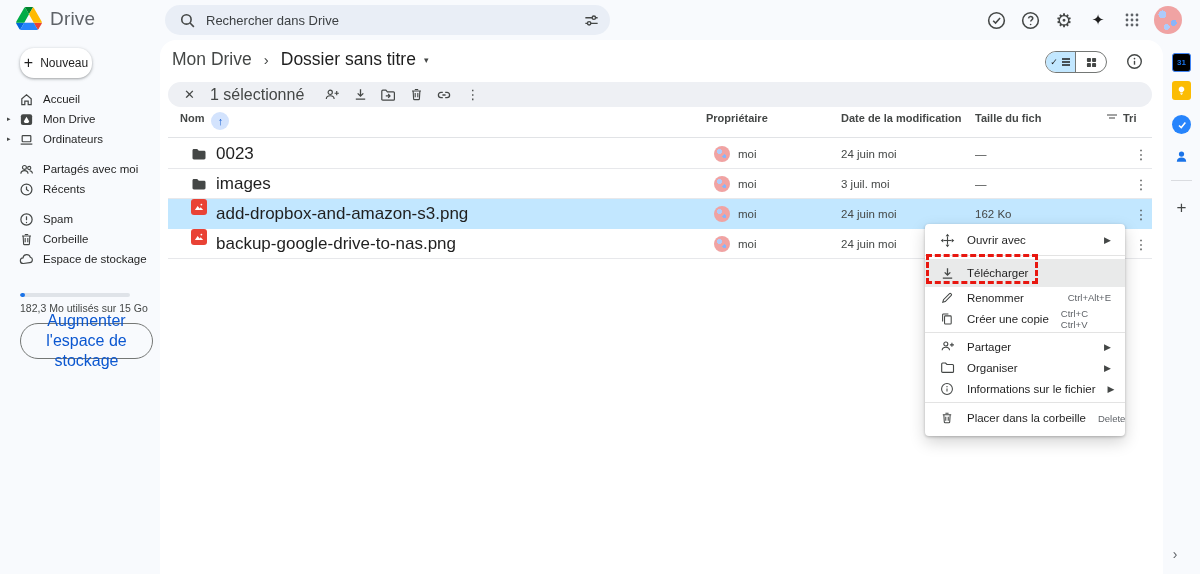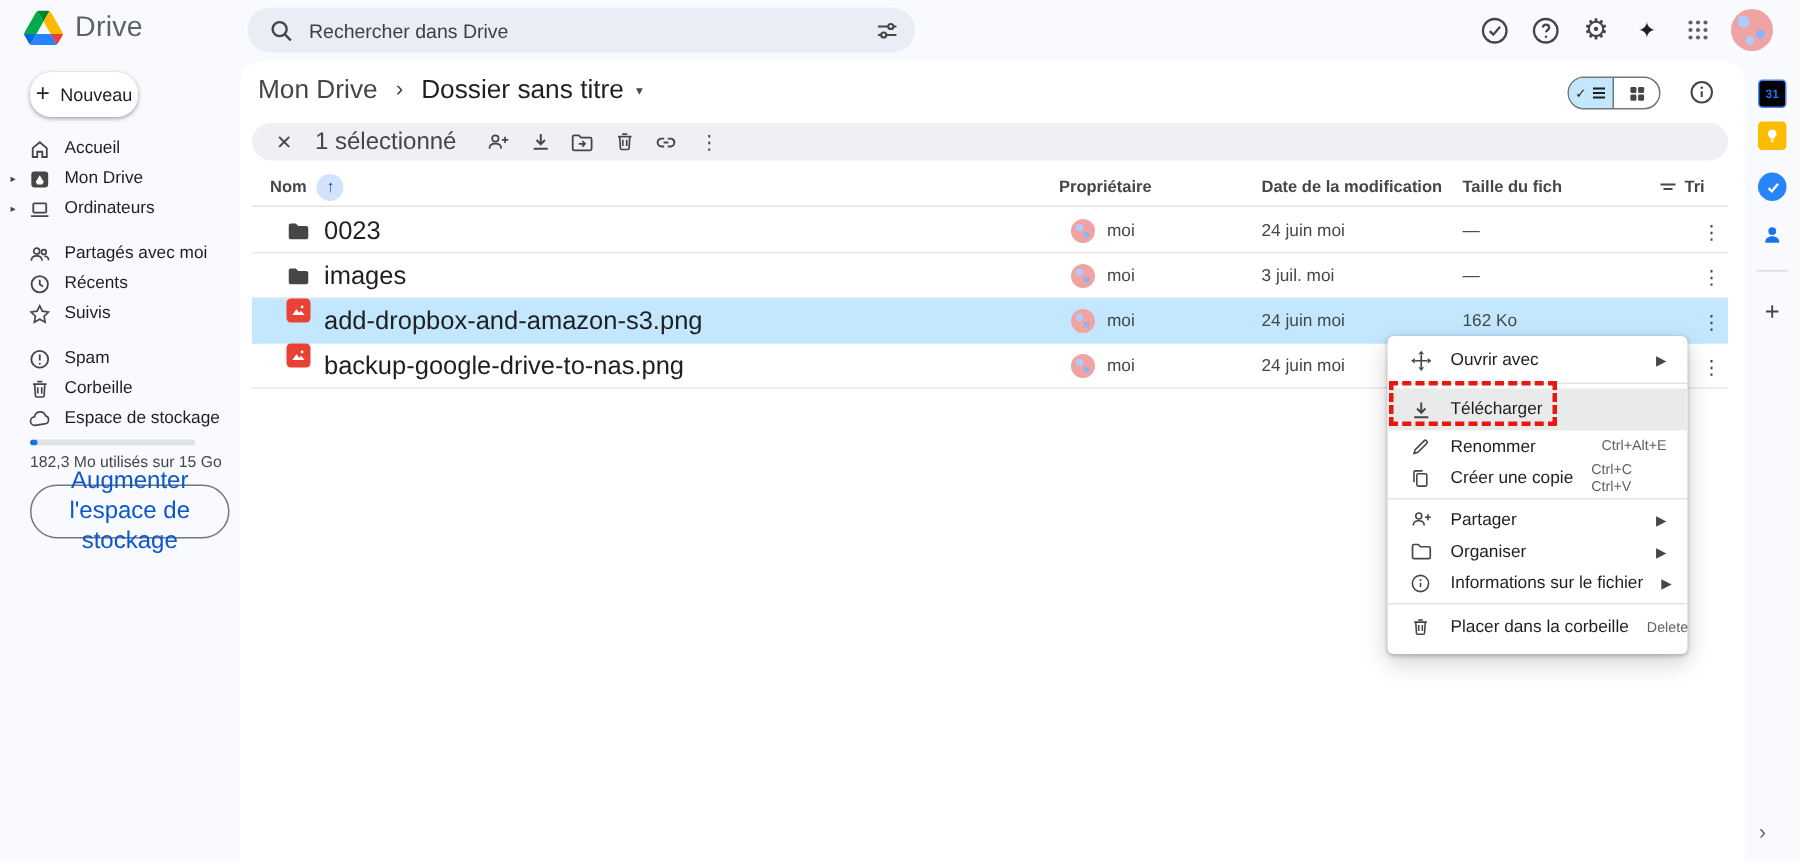--- a/index.html
+++ b/index.html
@@ -54,21 +54,21 @@
 
   
   .sel-bar { position:absolute; left:8px; top:42px; width:984px; height:25px; background:#eef0f4; border-radius:13px; display:flex; align-items:center; padding-left:16px; }
   .sel-x { font-size:13px; color:#444746; cursor:pointer; width:16px; }
   .sel-count { font-size:16px; color:#444746; margin:0 14px 0 10px; }
   .sel-ic { width:16px; height:16px; color:#444746; margin:0 6px; cursor:pointer; display:flex; align-items:center; justify-content:center; }
   .sel-dots { font-size:13px; color:#444746; margin-left:8px; cursor:pointer; }
 
   
   .thead { position:absolute; left:8px; top:72px; width:984px; height:26px; border-bottom:1px solid #e1e3e6; font-size:11px; font-weight:700; color:#444746; }
-  .th { position:absolute; top:0; height:26px; display:flex; align-items:center; }
+  .th { position:absolute; top:0; height:26px; display:flex; }
   .th-name { left:12px; gap:7px; cursor:pointer; }
   .sort-circle { width:18px; height:18px; border-radius:50%; background:#d3e3fd; color:#0b57d0; font-size:11px; display:flex; align-items:center; justify-content:center; }
   .th-owner { left:538px; } .th-date { left:673px; } .th-size { left:807px; }
   .th-sort { left:938px; gap:5px; cursor:pointer; }
 
   .rows { position:absolute; left:8px; top:99px; width:984px; }
   .row { position:relative; height:30px; border-bottom:1px solid #e7e8eb; font-size:11.5px; color:#444746; cursor:pointer; }
   .row.selected { background:#c2e7ff; border-bottom-color:#c2e7ff; }
   .cell { position:absolute; top:0; height:30px; display:flex; align-items:center; }
   .c-icon { left:23px; } .c-name { left:48px; color:#1f1f1f; font-weight:500; font-size:17px; }
@@ -216,28 +216,20 @@
       </div>
       <div class="ni">
         <span class="ni-ic">
           <svg width="15" height="15" viewBox="0 0 16 16" fill="none" stroke="#444746" stroke-width="1.3">
               <circle cx="8" cy="8" r="5.8"></circle>
               <path d="M8 4.8V8l2.3 1.6"></path>
             </svg>
         </span>
         <span>Récents</span>
       </div>
-      <div class="ni">
-        <span class="ni-ic">
-          <svg width="15" height="15" viewBox="0 0 16 16" fill="none" stroke="#444746" stroke-width="1.2">
-              <path d="M8 2l1.9 3.8 4.2.6-3 3 .7 4.2L8 11.6l-3.8 2 .7-4.2-3-3 4.2-.6z"></path>
-            </svg>
-        </span>
-        <span>Suivis</span>
-      </div>
       <div class="nav-gap"></div>
       <div class="ni">
         <span class="ni-ic">
           <svg width="15" height="15" viewBox="0 0 16 16" fill="none" stroke="#444746" stroke-width="1.3">
               <circle cx="8" cy="8" r="6"></circle>
               <path d="M8 4.6V8.8"></path>
               <circle cx="8" cy="11.2" r=".7" fill="#444746" stroke="none"></circle>
             </svg>
         </span>
         <span>Spam</span>

